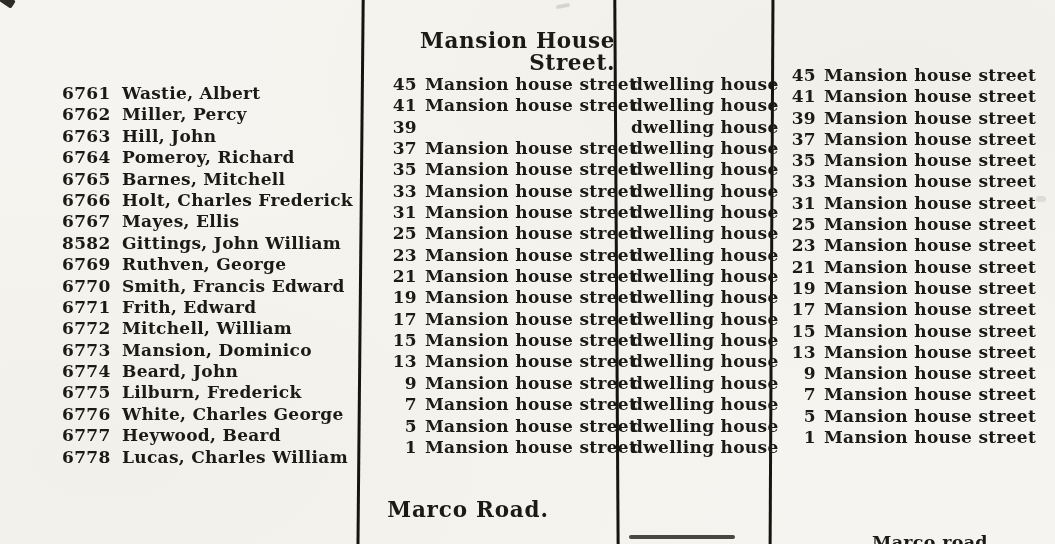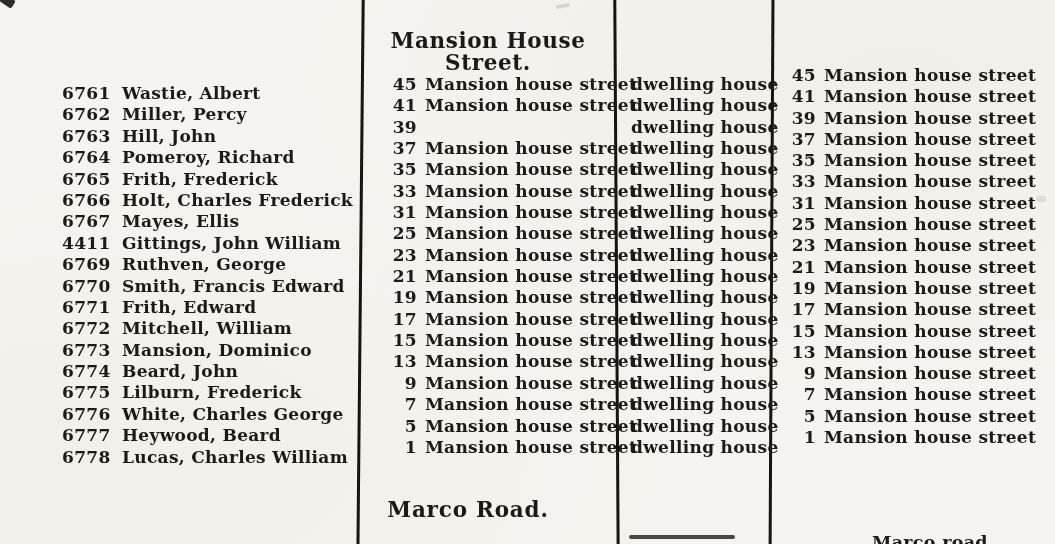--- a/index.html
+++ b/index.html
@@ -29,21 +29,21 @@
   .speck-b{position:absolute;left:1036px;top:196px;width:10px;height:6px;background:#cfcfc6;opacity:.6;border-radius:3px;}
 
   
   .col{position:absolute;}
   .names{left:62px;top:83px;width:292px;}
   .vrow{display:flex;height:21.4px;line-height:21.4px;font-size:17px;white-space:nowrap;align-items:center;}
   .vnum{width:46px;text-align:right;flex:none;}
   .vname{margin-left:14px;}
 
   
-  .street-header{position:absolute;left:361px;top:30px;width:254px;text-align:center;font-size:21.5px;line-height:22px;letter-spacing:.6px;}
+  .street-header{position:absolute;left:361px;top:30px;width:254px;text-align:right;font-size:21.5px;line-height:22px;letter-spacing:.6px;}
 
   
   .abode{left:361px;top:74px;width:254px;}
   .arow{display:flex;height:21.35px;line-height:21.35px;font-size:17px;white-space:nowrap;}
   .anum{width:56px;text-align:right;flex:none;}
   .astreet{margin-left:8px;}
 
   
   .qual{left:631px;top:74px;}
   .qrow{height:21.35px;line-height:21.35px;font-size:17px;white-space:nowrap;}
@@ -84,32 +84,32 @@
       <div class="vrow">
         <span class="vnum">6763</span>
         <span class="vname">Hill, John</span>
       </div>
       <div class="vrow">
         <span class="vnum">6764</span>
         <span class="vname">Pomeroy, Richard</span>
       </div>
       <div class="vrow">
         <span class="vnum">6765</span>
-        <span class="vname">Frith, Frederick</span>
+        <span class="vname">Barnes, Mitchell</span>
       </div>
       <div class="vrow">
         <span class="vnum">6766</span>
         <span class="vname">Holt, Charles Frederick</span>
       </div>
       <div class="vrow">
         <span class="vnum">6767</span>
         <span class="vname">Mayes, Ellis</span>
       </div>
       <div class="vrow">
-        <span class="vnum">4411</span>
+        <span class="vnum">8582</span>
         <span class="vname">Gittings, John William</span>
       </div>
       <div class="vrow">
         <span class="vnum">6769</span>
         <span class="vname">Ruthven, George</span>
       </div>
       <div class="vrow">
         <span class="vnum">6770</span>
         <span class="vname">Smith, Francis Edward</span>
       </div>

